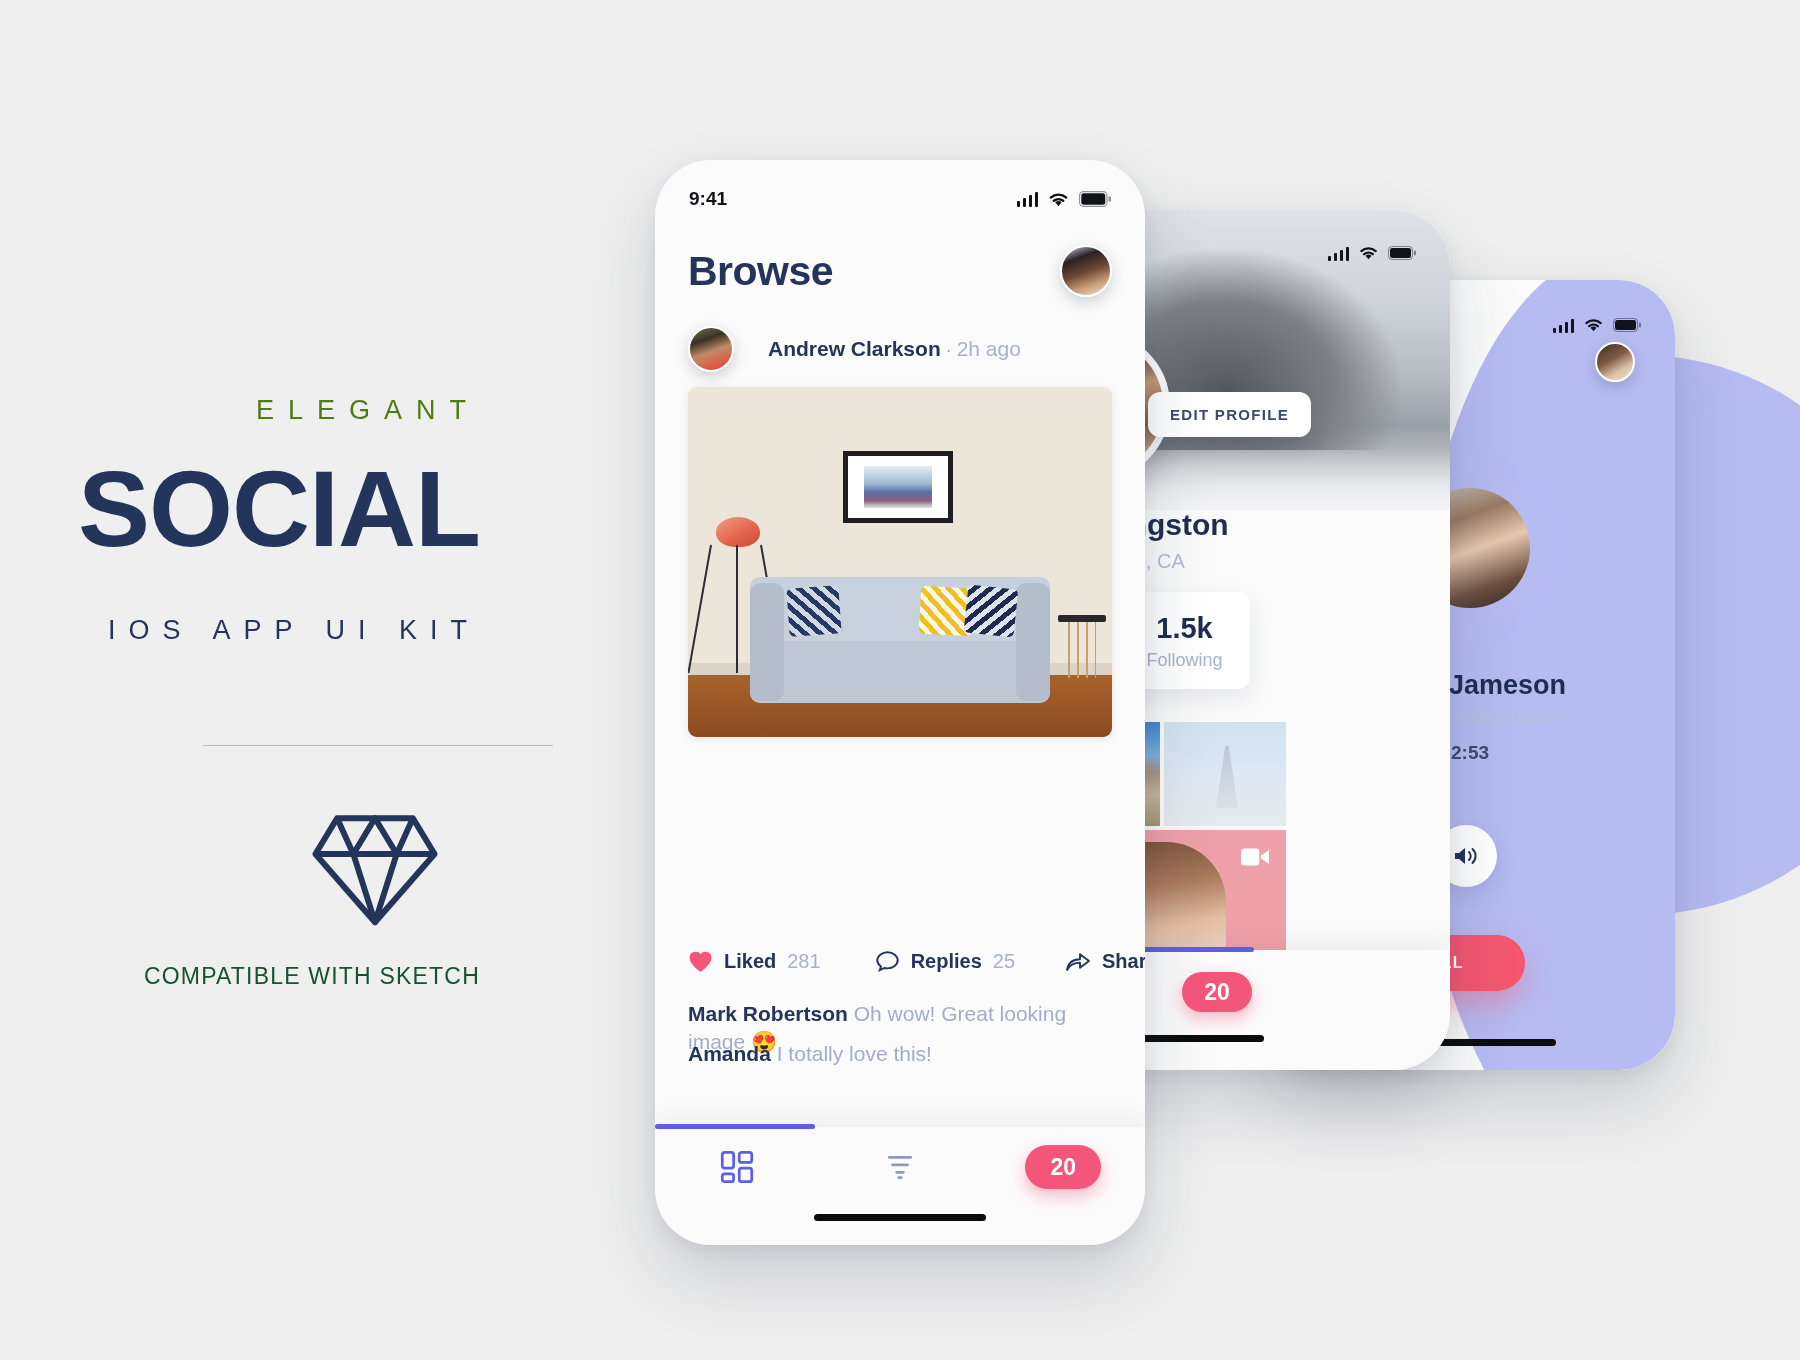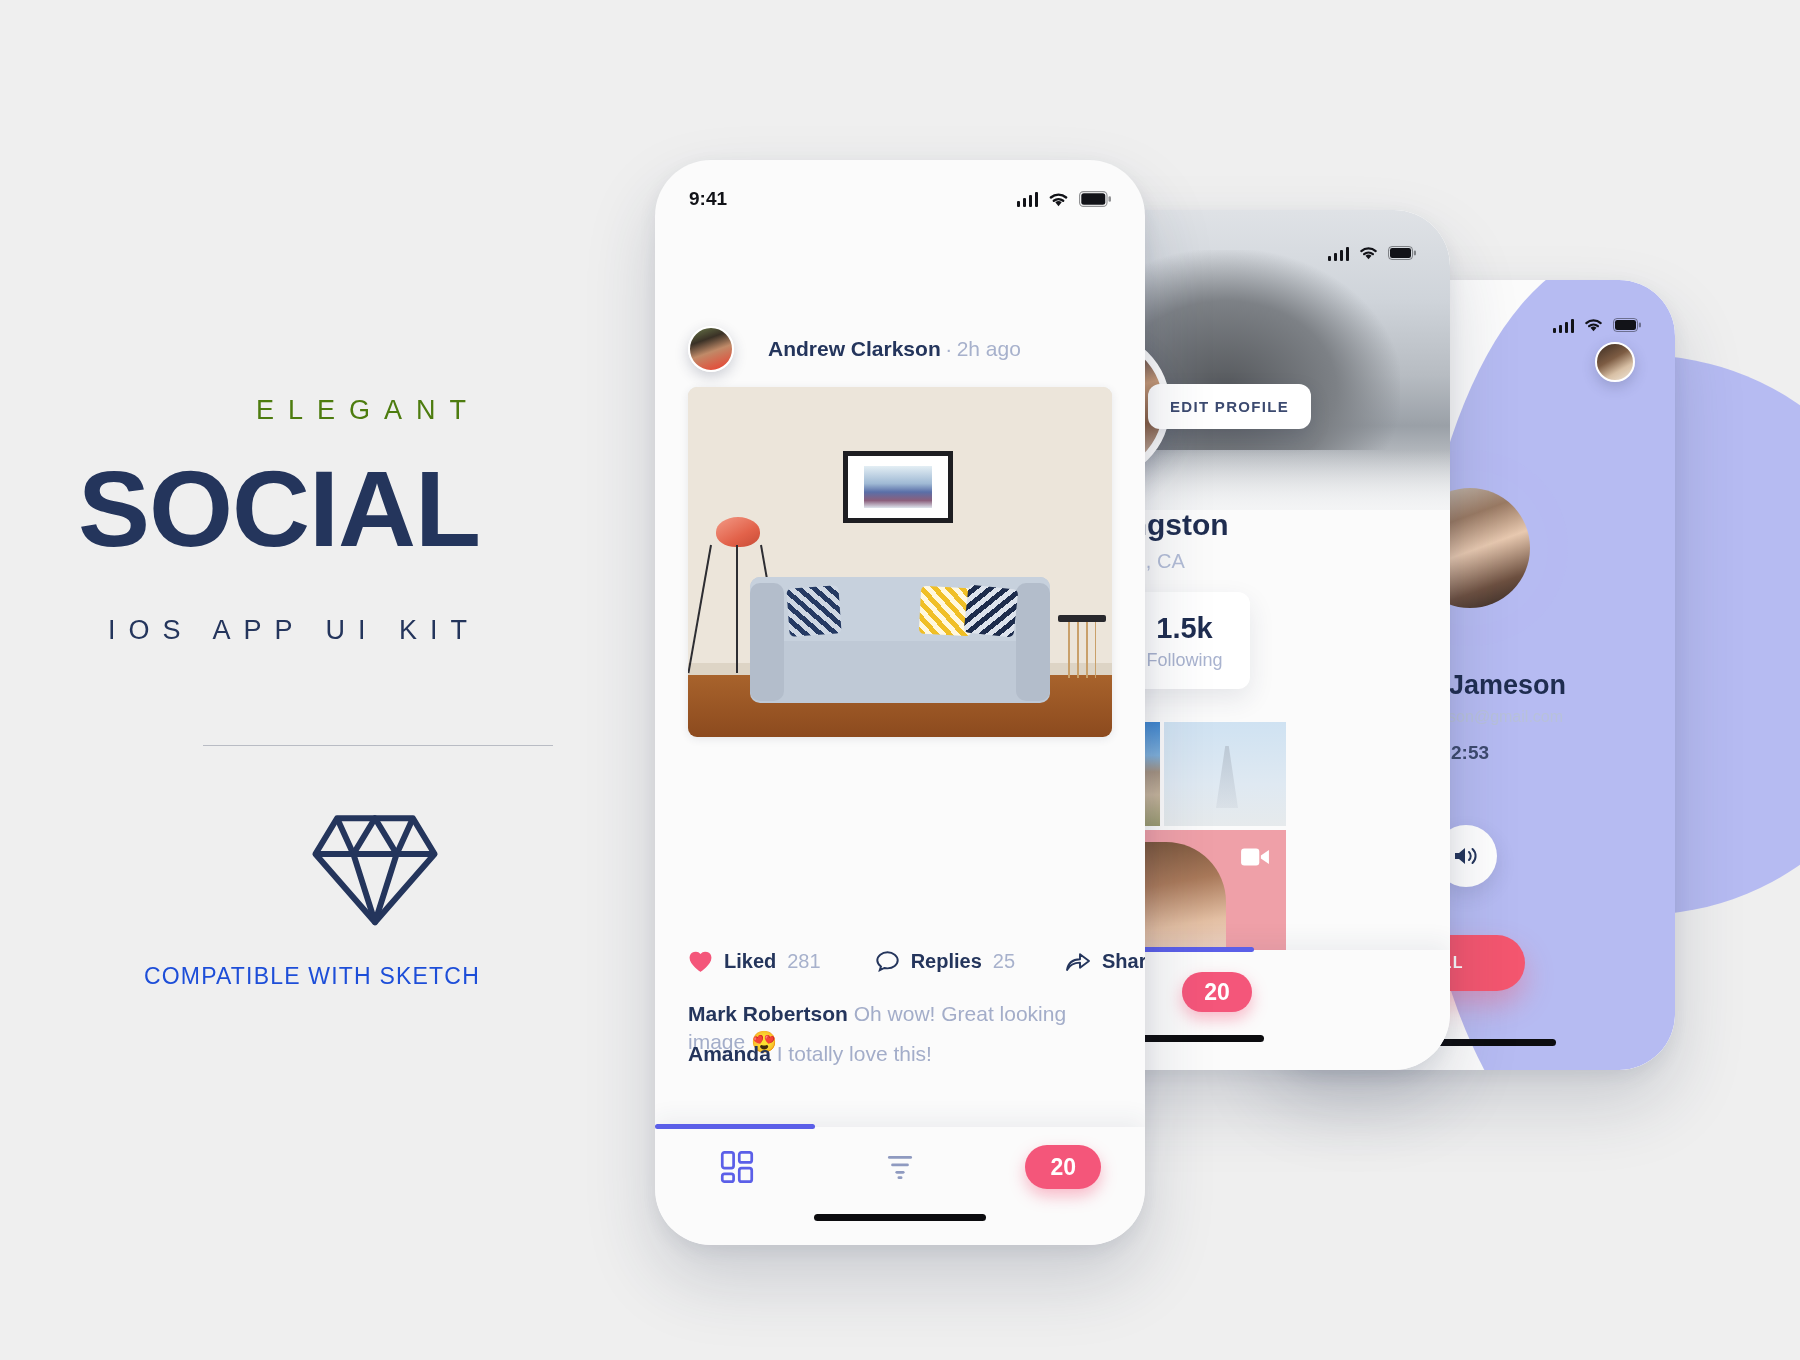--- a/index.html
+++ b/index.html
@@ -34,21 +34,21 @@
   .promo-rule{
     position:absolute;left:203px;top:745px;width:350px;height:1px;
     background:#b9bcc4;
   }
   .diamond-wrap{
     position:absolute;left:310px;top:805px;width:130px;height:125px;
   }
   .promo-compat{
     position:absolute;left:0;right:160px;top:963px;
     text-align:right;
-    font-size:23px;letter-spacing:1.2px;color:#1d4ed8;font-weight:400;
+    font-size:23px;letter-spacing:1.2px;color:#14532d;font-weight:400;
   }
 
   
   .phone{
     position:absolute;
     background:#fbfbfb;
     border-radius:56px;
     box-shadow:0 34px 70px rgba(40,50,80,.18), 0 6px 18px rgba(40,50,80,.08);
     overflow:hidden;
   }
@@ -289,21 +289,21 @@
           <svg width="28" height="14" viewBox="0 0 28 14">
             <rect x="0.5" y="0.5" width="24" height="13" rx="3.5" fill="none" stroke="#121318" stroke-opacity=".45"></rect>
             <rect x="2" y="2" width="21" height="10" rx="2.2" fill="#121318"></rect>
             <rect x="25.8" y="4.6" width="2.2" height="4.8" rx="1.1" fill="#121318" fill-opacity=".45"></rect>
           </svg>
         </span>
       </div>
 
       <div class="prof-av" style="left:18px;top:120px;
            background-image:linear-gradient(165deg,#1b1b22 0%,#3c3238 22%,#c79a78 45%,#8a5f44 68%,#e8e3de 100%);"></div>
-      <div class="edit-btn" style="left:148px;top:174px;">EDIT PROFILE</div>
+      <div class="edit-btn" style="left:148px;top:182px;">EDIT PROFILE</div>
 
       <div class="prof-name" style="left:2px;top:298px;">Lisa Springston</div>
       <div class="prof-loc" style="left:18px;top:340px;">San Francisco, CA</div>
 
       <div class="stats-card" style="left:-12px;top:382px;width:262px;">
         <div class="stat">
           <div class="num">353k</div>
           <div class="lbl">Followers</div>
         </div>
         <div class="stat">
@@ -366,20 +366,24 @@
             <path d="M6.1 9.2a7 7 0 0 1 8.8 0" stroke="#121318" stroke-width="2.3" fill="none" stroke-linecap="round"></path>
           </svg>
           <svg width="32" height="16" viewBox="0 0 28 14">
             <rect x="0.5" y="0.5" width="24" height="13" rx="3.5" fill="none" stroke="#121318" stroke-opacity=".45"></rect>
             <rect x="2" y="2" width="21" height="10" rx="2.2" fill="#121318"></rect>
             <rect x="25.8" y="4.6" width="2.2" height="4.8" rx="1.1" fill="#121318" fill-opacity=".45"></rect>
           </svg>
         </span>
       </div>
 
+      <div class="browse-head">
+        <div class="browse-title">Browse</div>
+        <div class="avatar av-head" style="background-image:linear-gradient(160deg,#cfd6de 0%,#2a2025 26%,#6e4a33 52%,#c89a74 74%,#f0e6d8 100%);"></div>
+      </div>
 
       <div class="post-head" style="top:166px;">
         <div class="avatar av-post" style="background-image:linear-gradient(160deg,#6a7a4a 0%,#3a3126 30%,#c08a68 55%,#e2503c 88%);"></div>
         <div>
           <span class="post-name">Andrew Clarkson</span>
           <span class="post-time">·</span>
           <span class="post-time">2h ago</span>
         </div>
       </div>
 

